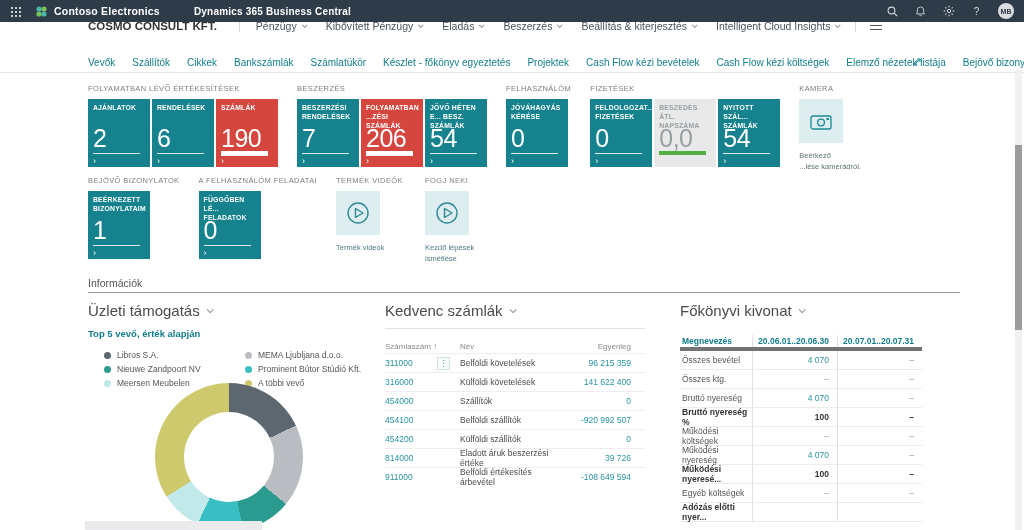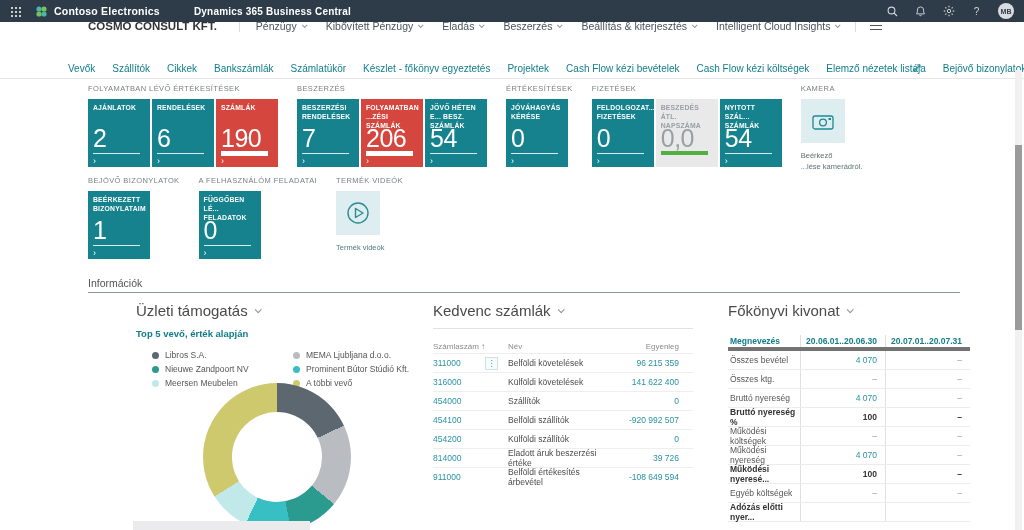--- a/index.html
+++ b/index.html
@@ -29,22 +29,22 @@
   .vdiv { width:1px; height:13px; background:#d9d9d9; margin:0 6px; }
   .menu-item { font-size:10.5px; color:#4a545c; margin:0 10px; white-space:nowrap;
     display:flex; align-items:center; cursor:pointer; }
   .caret { display:inline-block; width:4px; height:4px; border-right:1px solid #8a949c;
     border-bottom:1px solid #8a949c; transform:rotate(45deg) translateY(-1px); margin-left:5px; }
   .hamburger { width:12px; height:9px; margin-left:8px; cursor:pointer;
     border-top:1.5px solid #555; border-bottom:1.5px solid #555; position:relative; }
   .hamburger::before { content:""; position:absolute; left:0; right:0; top:2.5px; height:1.5px; background:#555; }
 
   
-  .linksrow { position:absolute; top:59px; left:0; width:1024px; height:20px;
-    display:flex; align-items:center; padding-left:68px; border-bottom:1px solid #e6e6e6; }
+  .linksrow { position:absolute; top:53px; left:0; width:1024px; height:20px;
+    display:flex; align-items:center; padding-left:88px; border-bottom:1px solid #e6e6e6; }
   .qlink { font-size:10px; color:#117d8a; margin-right:17px; text-decoration:none;
     white-space:nowrap; cursor:pointer; }
   .expand { position:absolute; left:911px; top:3px; width:12px; height:12px; cursor:pointer; }
 
   
   .kpirow { position:absolute; left:88px; display:flex; gap:19px; }
   .kpirow.r1 { top:84px; } .kpirow.r2 { top:176px; }
   .klabel { font-size:7.5px; color:#7a7f83; letter-spacing:.4px; margin-bottom:6px; white-space:nowrap; }
   .ktiles { display:flex; gap:2px; }
   .tile { width:62px; height:68px; position:relative; cursor:pointer; color:#fff; }
@@ -60,21 +60,21 @@
   .tchev::before { content:"\203A"; }
   .icon-tile { width:44px; height:44px; background:#ddedf0; display:flex; align-items:center;
     justify-content:center; cursor:pointer; }
   .tile-caption { margin-top:8px; font-size:7.5px; color:#5f7276; line-height:1.4; width:70px; }
   .tile-caption.link { color:#4f7d85; cursor:pointer; }
 
   
   .info-title { position:absolute; left:88px; top:277px; font-size:10.5px; color:#555; }
   .info-rule { position:absolute; left:88px; top:292px; width:872px; height:1px; background:#90959a; }
 
-  .card { position:absolute; top:302px;margin-left:48px; }
+  .card { position:absolute; top:302px; }
   .card-title { font-size:15px; font-weight:300; color:#4a4a4a; display:flex; align-items:center; cursor:pointer; }
   .card-title .caret { width:5px; height:5px; margin-left:7px; }
 
   
   .card.c1 { left:88px; width:282px; }
   .subtitle { margin-top:9px; font-size:9.5px; font-weight:700; color:#117d8a; }
   .legend { margin-top:11px; margin-left:16px; display:grid; grid-template-columns:133px auto; column-gap:8px; row-gap:4px; }
   .litem { display:flex; align-items:center; font-size:8.5px; color:#555; white-space:nowrap; }
   .dot { width:7px; height:7px; border-radius:50%; margin-right:6px; flex:none; }
   .donut { position:absolute; left:67px; top:81px; width:148px; height:148px; border-radius:50%; cursor:pointer; }
@@ -259,21 +259,21 @@
         </div>
         <div class="tile teal">
           <div class="tlabel">JÖVŐ HÉTEN E... BESZ. SZÁMLÁK</div>
           <div class="tvalue">54</div>
           <div class="tline"></div>
             <div class="tchev"></div>
         </div>
       </div>
     </div>
     <div>
-      <div class="klabel">ÉRTÉKESÍTÉSEK</div>
+      <div class="klabel">FELHASZNÁLÓM</div>
       <div class="ktiles">
         <div class="tile teal">
           <div class="tlabel">JÓVÁHAGYÁS KÉRÉSE</div>
           <div class="tvalue">0</div>
           <div class="tline"></div>
             <div class="tchev"></div>
         </div>
       </div>
     </div>
     <div>
@@ -344,20 +344,32 @@
       <div class="icon-tile">
         <span>
           <svg width="26" height="26" viewBox="0 0 26 26">
               <circle cx="13" cy="13" r="10" fill="none" stroke="#2e8b96" stroke-width="1.4"></circle>
               <polygon points="10.5,8.5 18,13 10.5,17.5" fill="none" stroke="#2e8b96" stroke-width="1.4" stroke-linejoin="round"></polygon>
             </svg>
         </span>
       </div>
       <div class="tile-caption link">Termék videók</div>
     </div>
+    <div>
+      <div class="klabel">FOGJ NEKI</div>
+      <div class="icon-tile">
+        <span>
+          <svg width="26" height="26" viewBox="0 0 26 26">
+              <circle cx="13" cy="13" r="10" fill="none" stroke="#2e8b96" stroke-width="1.4"></circle>
+              <polygon points="10.5,8.5 18,13 10.5,17.5" fill="none" stroke="#2e8b96" stroke-width="1.4" stroke-linejoin="round"></polygon>
+            </svg>
+        </span>
+      </div>
+      <div class="tile-caption link">Kezdő lépések ismétlése</div>
+    </div>
   </div>
 
   <div class="info-title">Információk</div>
   <div class="info-rule"></div>
 
   <div class="card c1">
     <div class="card-title">
       <span>Üzleti támogatás</span>
       <i class="caret"></i>
     </div>

